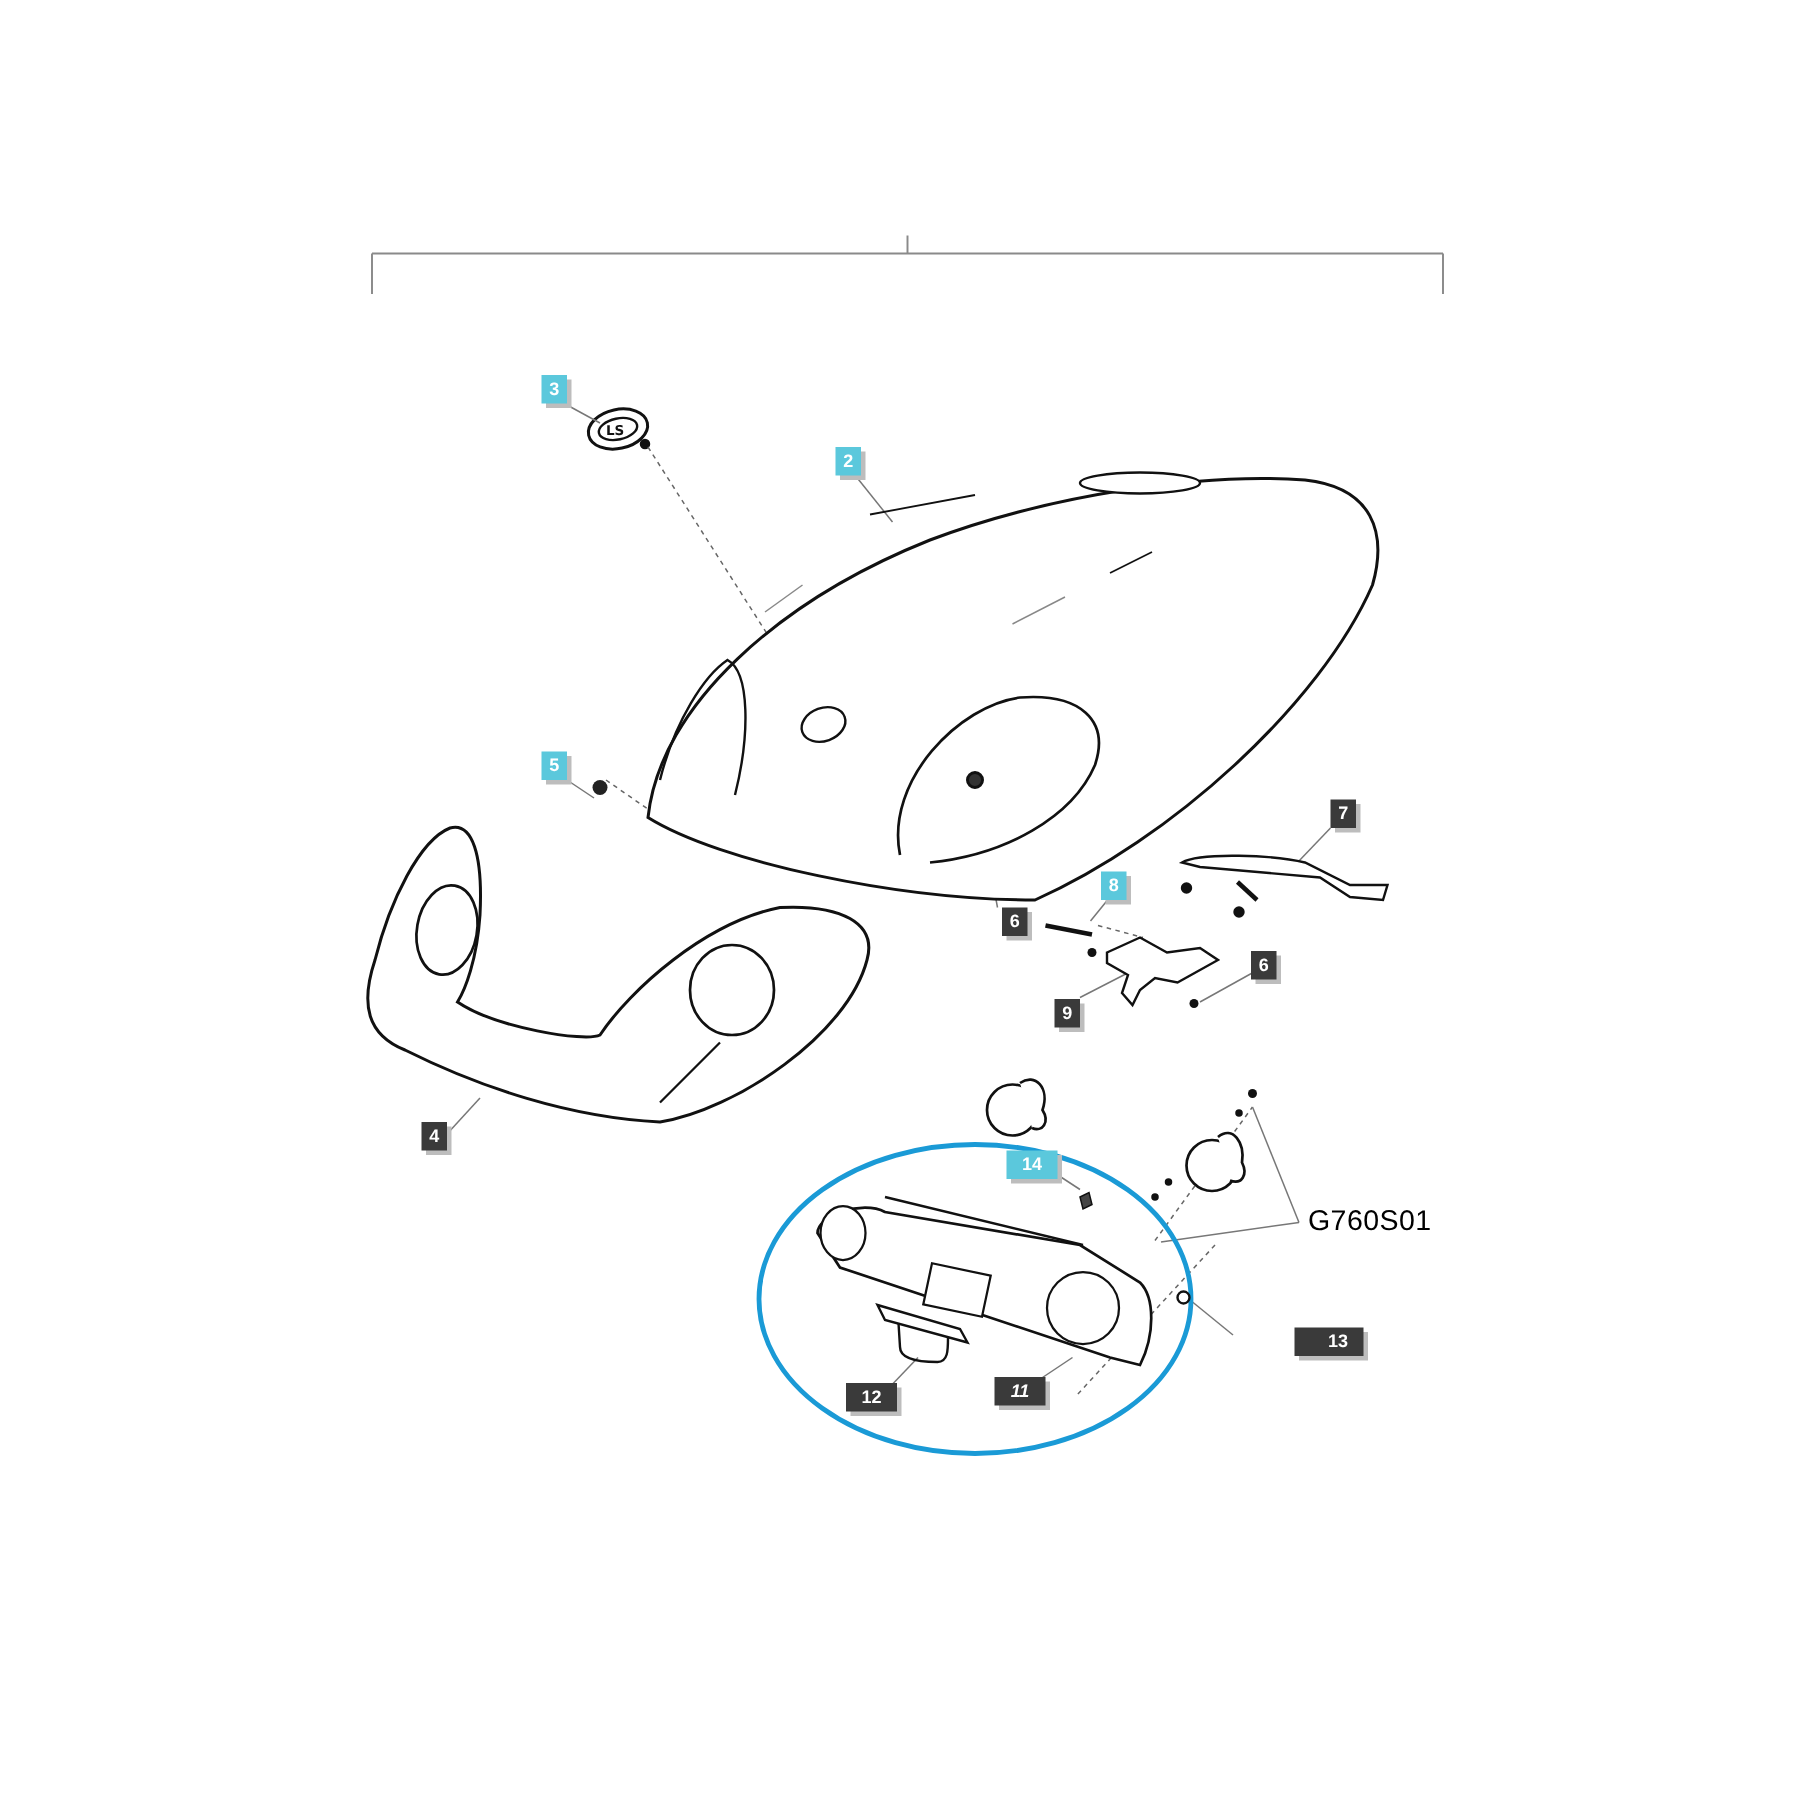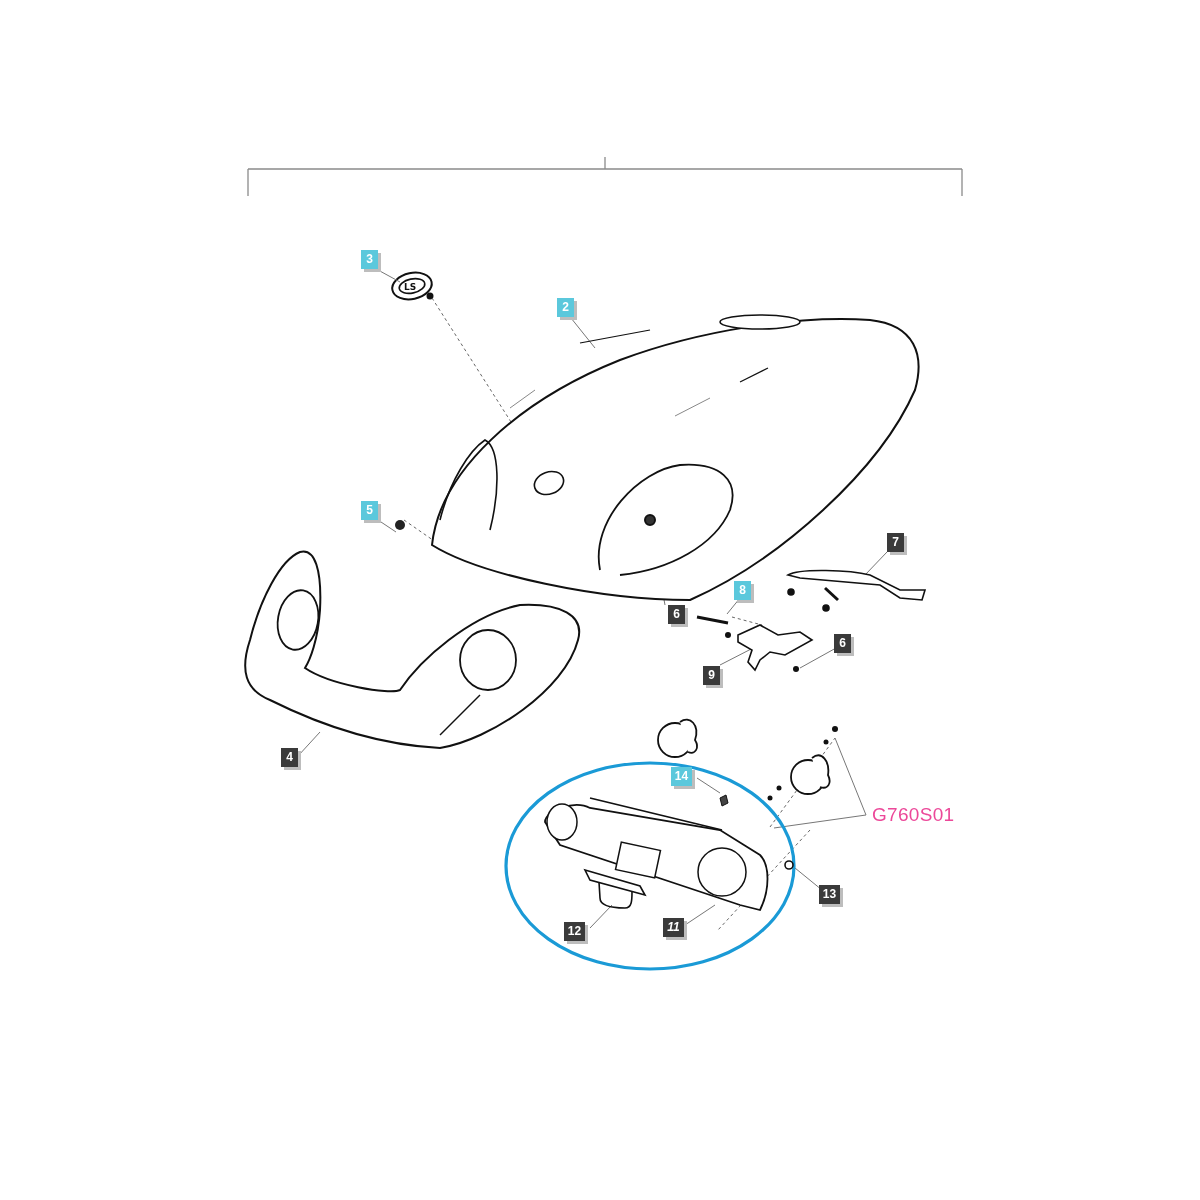--- a/index.html
+++ b/index.html
@@ -13,26 +13,26 @@
       font-family: "Liberation Sans", sans-serif;
       font-weight: bold;
       font-size: 12px;
       line-height: 19px;
       text-align: center;
       box-shadow: 3px 3px 0 #bdbdbd;
       cursor: pointer;
     }
     .callout.cyan { background: #5bc8dc; }
     .callout.dark { background: #3a3a3a; }
-    .callout.wide { width: 21px; }
+    .callout.wide { width: 34px; }
     .ref-label {
       position: absolute;
       font-family: "Liberation Sans", sans-serif;
       font-size: 19px;
-      color: #ec4899;
+      color: #000000;
       letter-spacing: 0.3px;
     }
   </style>
 </head>
 <body>
 
 <div id="stage">
 
   <svg class="art" viewBox="0 0 1200 1200" xmlns="http://www.w3.org/2000/svg">
 
@@ -159,18 +159,18 @@
   <div class="callout cyan" style="left:361px; top:250px;">3</div>
   <div class="callout cyan" style="left:557px; top:298px;">2</div>
   <div class="callout cyan" style="left:361px; top:501px;">5</div>
   <div class="callout dark" style="left:887px; top:533px;">7</div>
   <div class="callout cyan" style="left:734px; top:581px;">8</div>
   <div class="callout dark" style="left:668px; top:605px;">6</div>
   <div class="callout dark" style="left:834px; top:634px;">6</div>
   <div class="callout dark" style="left:703px; top:666px;">9</div>
   <div class="callout dark" style="left:281px; top:748px;">4</div>
   <div class="callout cyan wide" style="left:671px; top:767px;">14</div>
-  <div class="callout dark wide" style="left:819px; top:885px;">13</div>
+  <div class="callout dark wide" style="left:863px; top:885px;padding-left:12px;">13</div>
   <div class="callout dark wide" style="left:564px; top:922px;">12</div>
   <div class="callout dark wide" style="left:663px; top:918px;font-style:italic;">11</div>
 
   <div class="ref-label" style="left:872px; top:804px;">G760S01</div>
 </div>
 
 </body></html>

